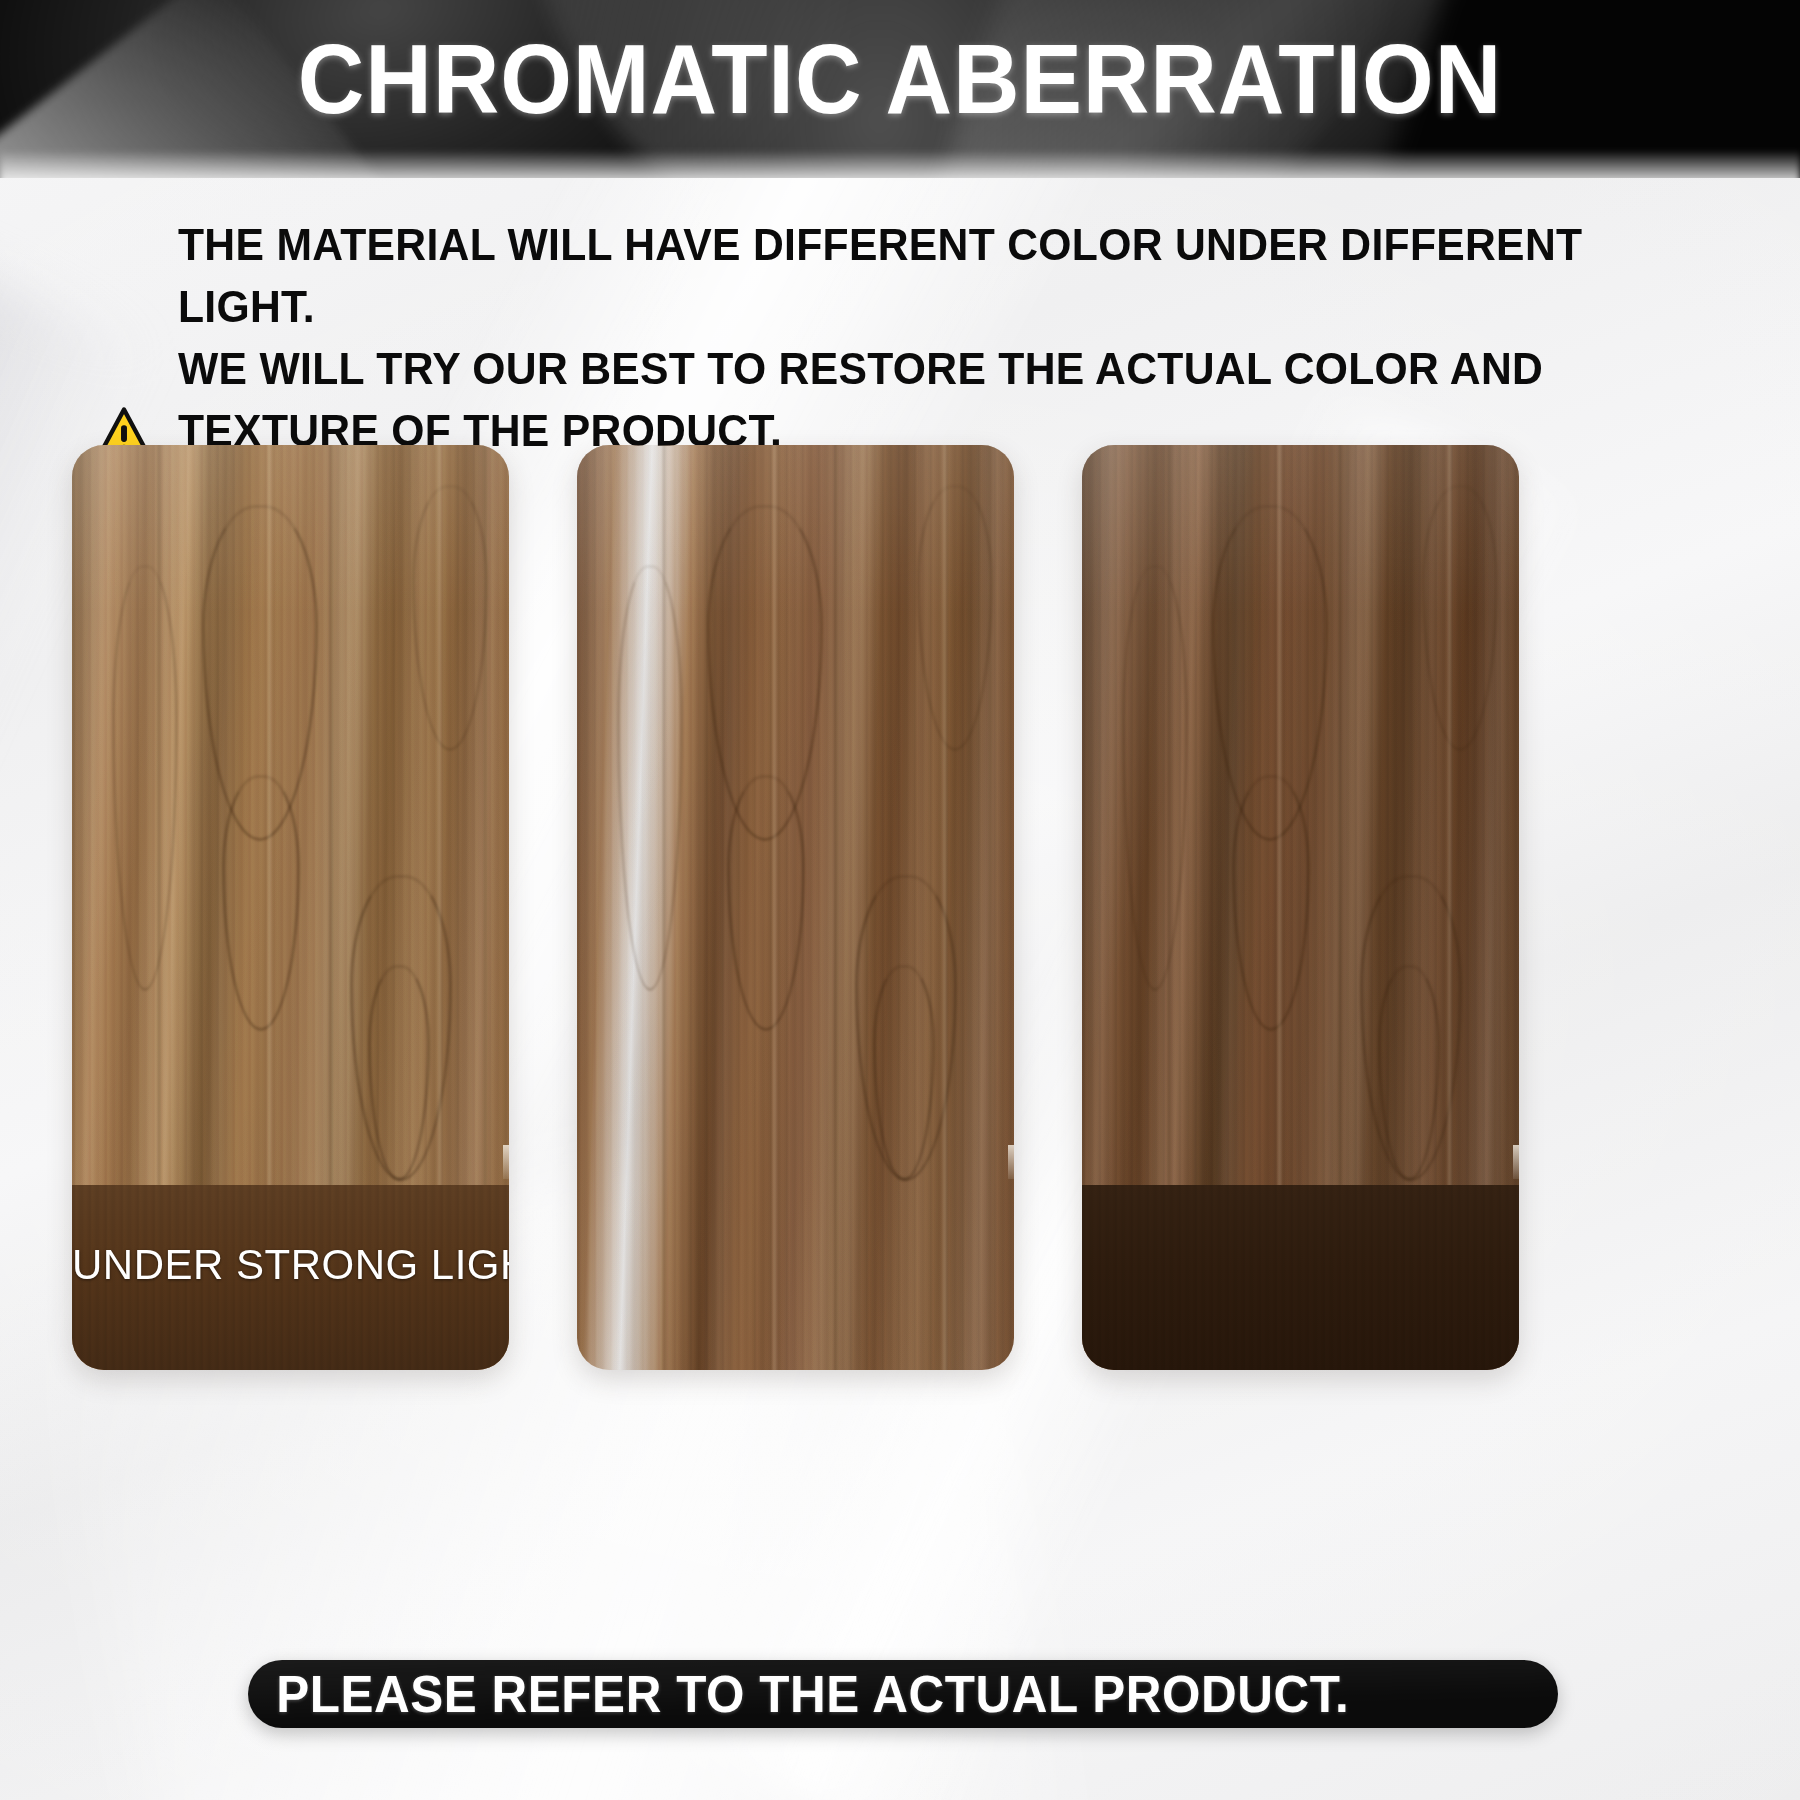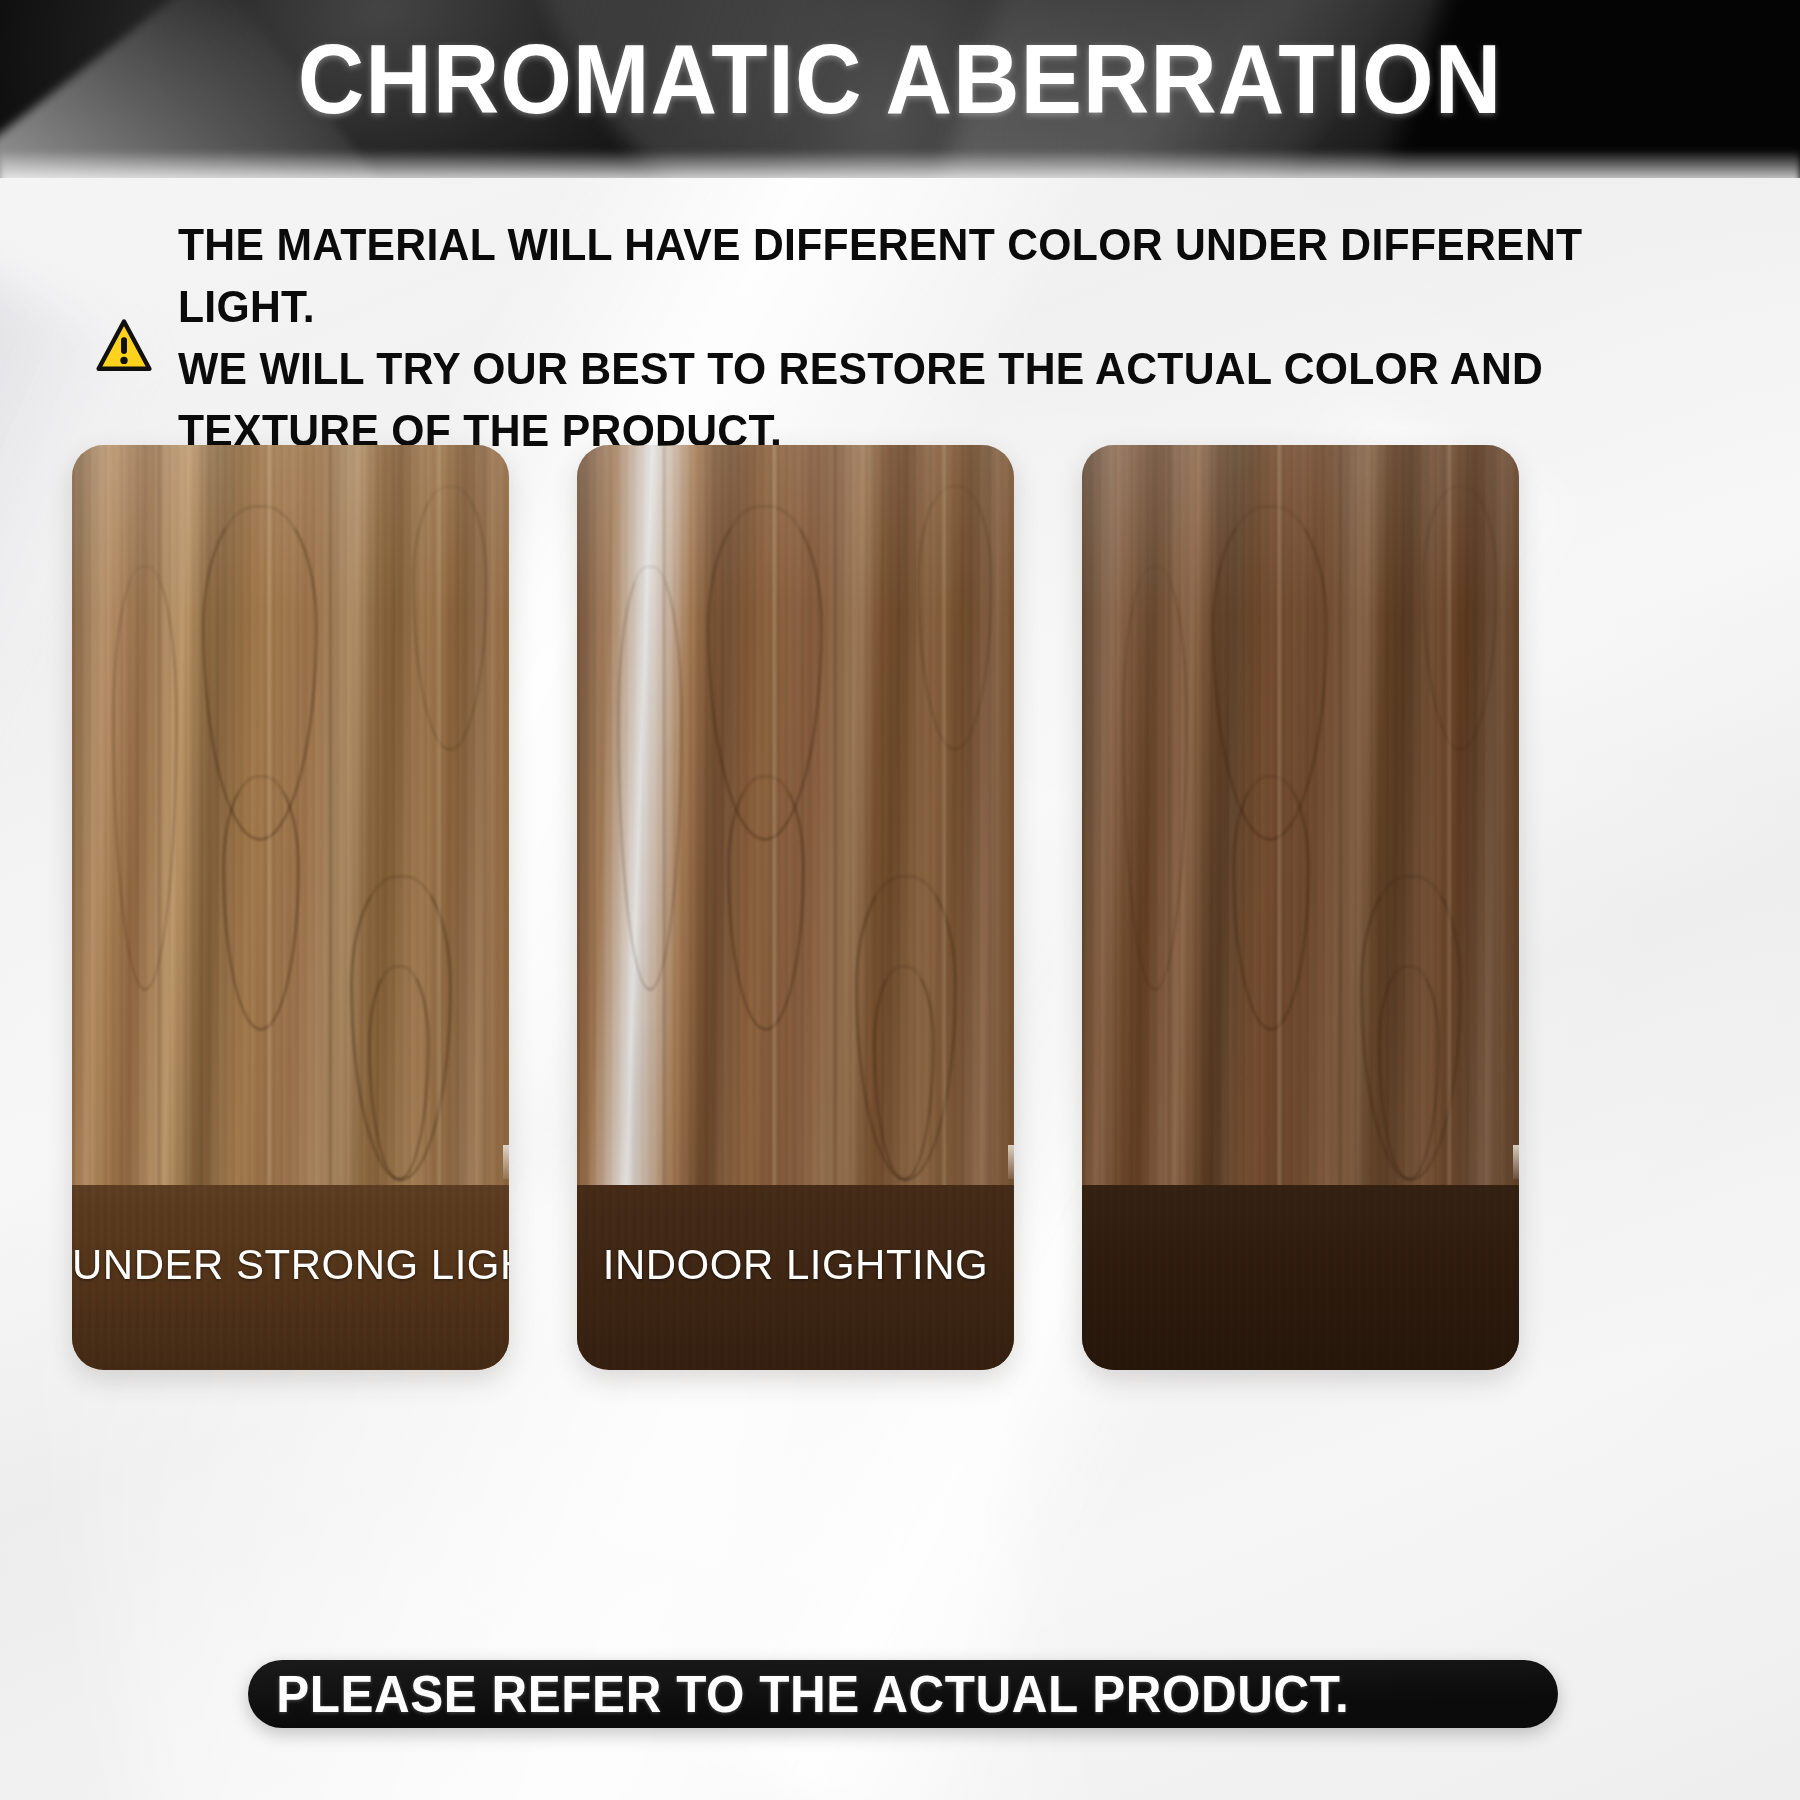--- a/index.html
+++ b/index.html
@@ -135,21 +135,21 @@
     white-space: nowrap;
   }
 
   
   .notice {
     position: absolute;
     left: 96px;
     top: 214px;
     width: 1560px;
     display: flex;
-    align-items: center;
+    align-items: flex-end;
     gap: 0;
   }
   .warn-icon {
     width: 56px;
     height: 56px;
     flex: 0 0 56px;
     margin-top: 16px;
     margin-right: 26px;
   }
   .notice-text {
@@ -419,25 +419,20 @@
         <div class="knot k6"></div>
         <div class="streak" style="left:86px"></div>
         <div class="streak light" style="left:196px"></div>
         <div class="streak" style="left:258px"></div>
         <div class="streak light" style="left:366px"></div>
         <div class="streak" style="left:412px"></div>
       </div>
       <div class="panel-shade-top"></div>
       <div class="panel-sheen"></div>
       <div class="seam-nick"></div>
-      <div class="label-band">
-        <div class="band-fill" style="background:linear-gradient(180deg,#452B17 0%,#3E2614 45%,#341F10 100%);"></div>
-        <div class="grain-fine"></div>
-        <div class="label-text">INDOOR LIGHTING</div>
-      </div>
     </div>
 
     <div class="panel">
       <div class="wood" style="background:linear-gradient(92deg,#5B391E 0%,#744B2B 8%,#674225 16%,#7E5433 25%,#5E3C1F 34%,#74492A 43%,#6B4427 52%,#7F5634 61%,#5C3A1E 70%,#6F4627 79%,#643D20 88%,#563418 100%);">
         <div class="grain-wide"></div>
         <div class="grain-mid"></div>
         <div class="grain-fine"></div>
         <div class="knot k1"></div>
         <div class="knot k2"></div>
         <div class="knot k3"></div>

